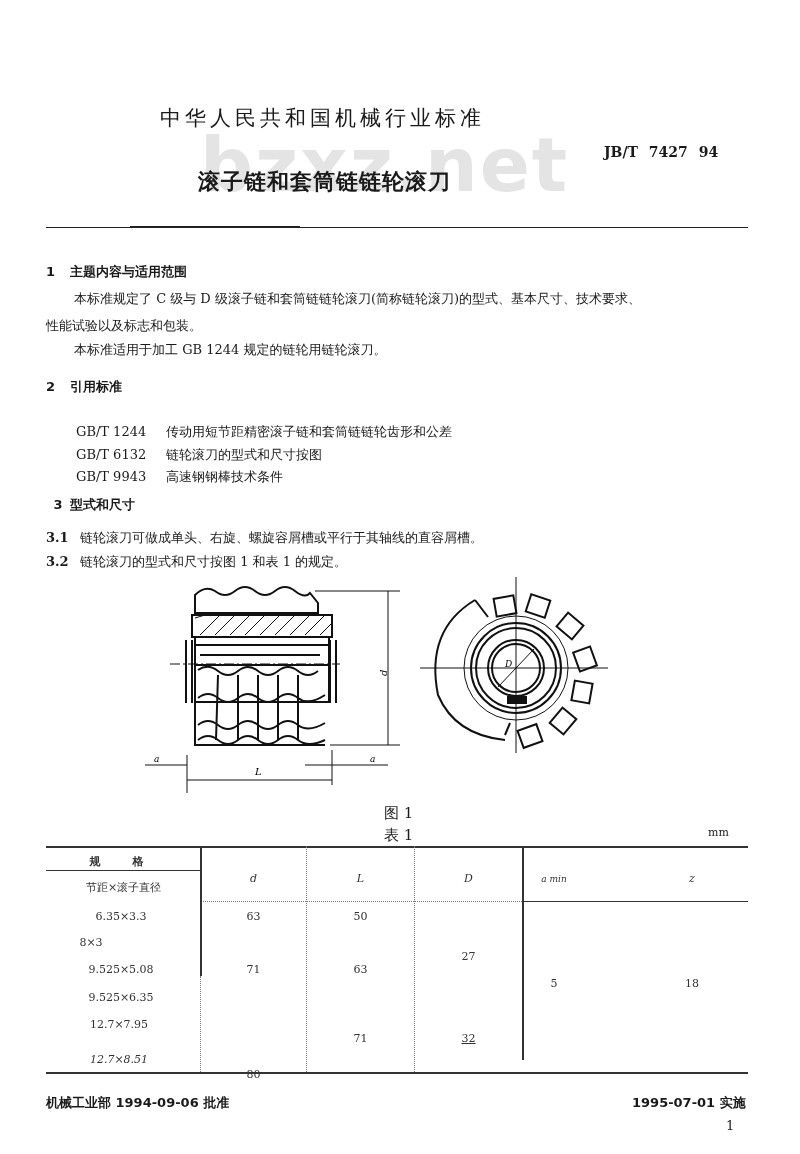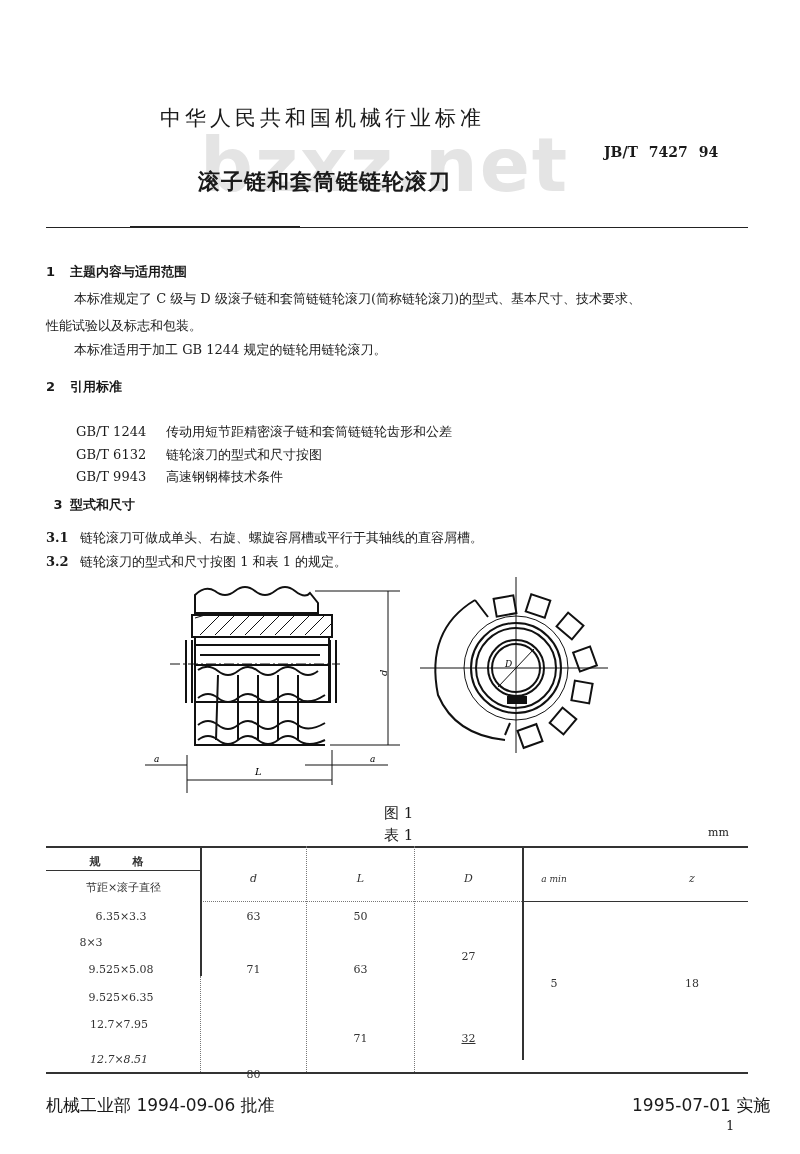--- a/index.html
+++ b/index.html
@@ -18,21 +18,21 @@
   .p { font-size:13px; line-height:1; }
   .ref { font-size:13px;margin-top:9px; }
   .ref .code { display:inline-block; width:90px; }
   .cap { font-size:15px; }
   .tblwrap { position:absolute; left:46px; top:846px; width:702px; height:226px; }
   .cell { position:absolute; font-size:11px; text-align:center; color:#333; }
   .hline { position:absolute; background:#333; height:1px; }
   .vline { position:absolute; background:#333; width:2px; }
   .dotv { position:absolute; border-left:1px dotted #777; width:0; }
   .doth { position:absolute; border-top:1px dotted #777; height:0; }
-  .foot { font-family:"DejaVu Sans", sans-serif; font-weight:normal; font-size:17px; }
+  .foot { font-family:"DejaVu Sans", sans-serif; font-weight:bold; font-size:13px; }
 </style>
 </head>
 <body>
 
 <div class="abs watermark">bzxz.net</div>
 
 <div class="abs std-org">中华人民共和国机械行业标准</div>
 <div class="abs std-no">JB/T 7427  94</div>
 <div class="abs doc-title">滚子链和套筒链链轮滚刀</div>
 <div class="abs rule" style="left:46px; top:227px; width:702px; height:1px;"></div>

